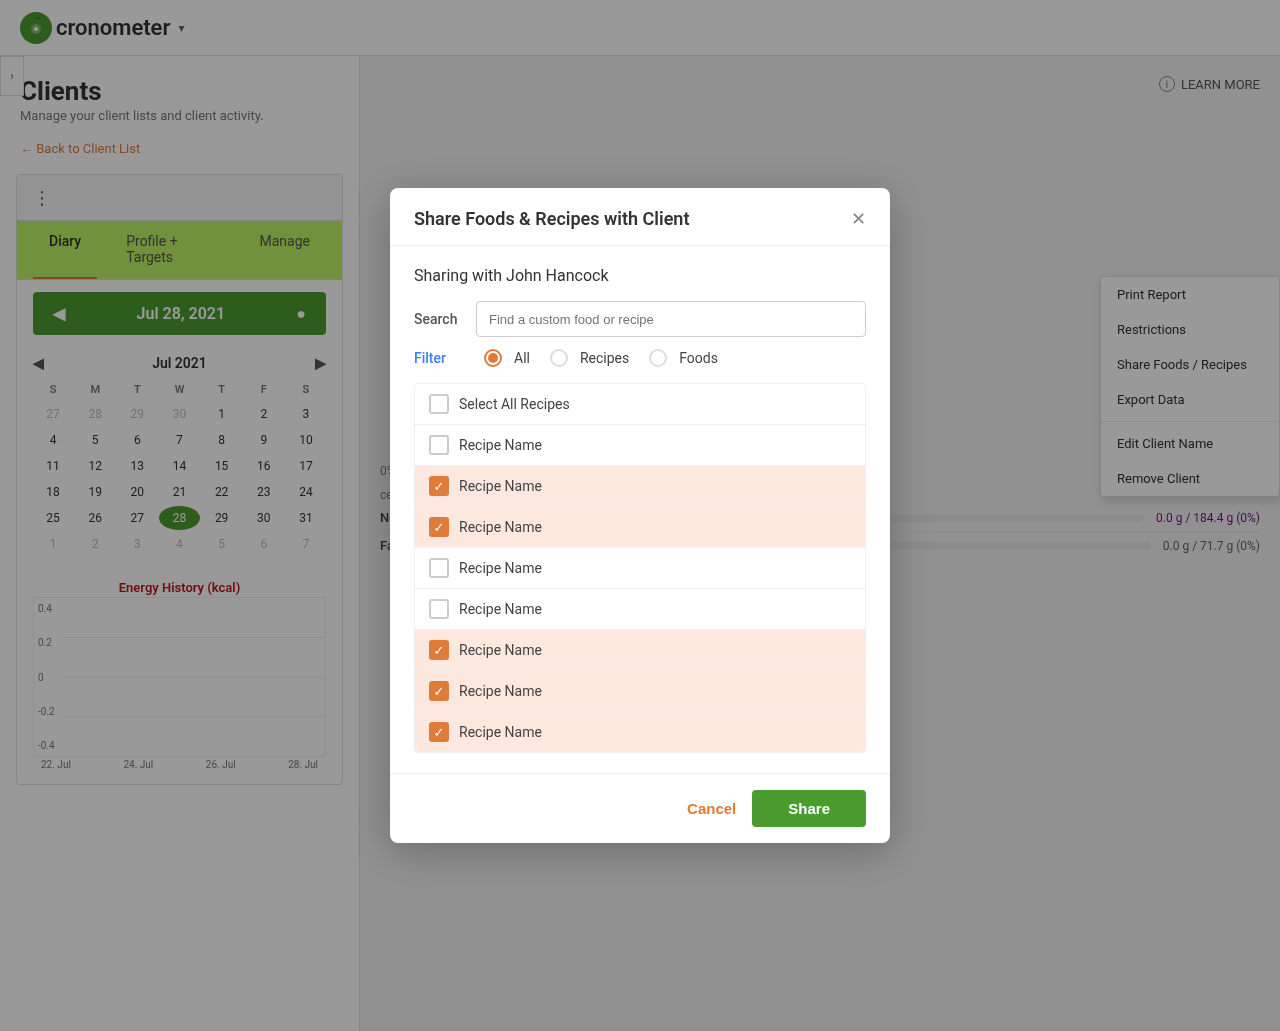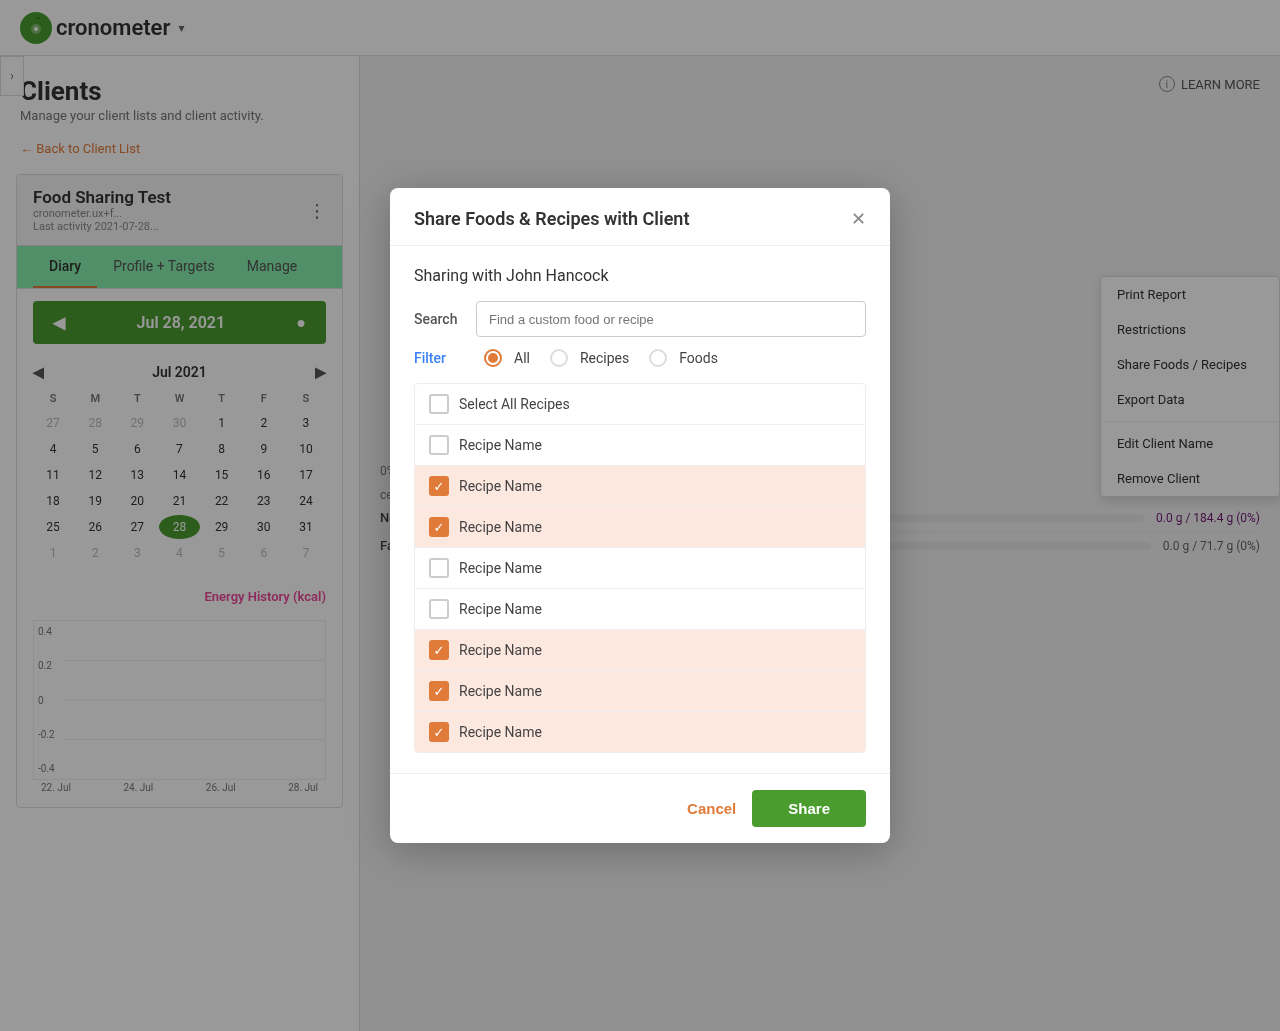--- a/index.html
+++ b/index.html
@@ -29,37 +29,37 @@
     .clients-subtitle { font-size: 13px; color: #777; margin-top: 2px; }
 
     .back-link { padding: 8px 20px; font-size: 13px; color: #e07b39; cursor: pointer; }
 
     .food-sharing-card { margin: 10px 16px; border: 1px solid #ddd; border-radius: 4px; overflow: hidden; }
     .food-sharing-card-header { background: #f5f5f5; padding: 12px 16px; display: flex; align-items: center; justify-content: space-between; border-bottom: 1px solid #ddd; }
     .food-sharing-title { font-size: 17px; font-weight: 600; color: #333; }
     .food-sharing-meta { font-size: 11px; color: #888; }
     .three-dots { color: #555; font-size: 18px; cursor: pointer; }
 
-    .diary-tabs { display: flex; gap: 0; padding: 0 16px; border-bottom: 1px solid #ddd; background: #86efac; }
+    .diary-tabs { display: flex; gap: 13px; padding: 0 16px; border-bottom: 1px solid #ddd; background: #bef264; }
     .diary-tab { padding: 12px 16px; font-size: 14px; color: #555; cursor: pointer; border-bottom: 2px solid transparent; }
     .diary-tab.active { color: #333; border-bottom-color: #e07b39; font-weight: 500; }
 
     .date-header { background: #4a9c2f; color: white; padding: 12px 20px; font-size: 16px; font-weight: 600; display: flex; align-items: center; justify-content: space-between; margin: 12px 16px; border-radius: 4px; }
 
     .calendar { padding: 0 16px 12px; }
     .calendar-header { display: flex; align-items: center; justify-content: space-between; padding: 8px 0; font-size: 14px; font-weight: 600; color: #333; }
     .cal-nav { cursor: pointer; color: #555; font-size: 14px; }
     .cal-grid { display: grid; grid-template-columns: repeat(7, 1fr); gap: 2px; }
     .cal-day-header { text-align: center; font-size: 11px; color: #777; padding: 4px 0; font-weight: 600; }
     .cal-day { text-align: center; font-size: 12px; color: #333; padding: 5px 2px; cursor: pointer; border-radius: 50%; }
     .cal-day.other-month { color: #bbb; }
     .cal-day.today { background: #4a9c2f; color: white; border-radius: 50%; }
 
     .energy-history { padding: 12px 16px; }
-    .energy-title { font-size: 13px; font-weight: 600; color: #ec4899; text-align: right; margin-bottom: 16px; }
+    .energy-title { font-size: 13px; font-weight: 600; color: #b91c1c; text-align: center; margin-bottom: 2px; }
     .chart-area { height: 160px; position: relative; background: white; border: 1px solid #eee; }
     .chart-labels { position: absolute; left: 0; top: 0; bottom: 0; display: flex; flex-direction: column; justify-content: space-between; padding: 5px 4px; font-size: 10px; color: #777; }
     .chart-x-labels { display: flex; justify-content: space-between; padding: 2px 8px; font-size: 10px; color: #777; }
 
     .legend-items { display: flex; flex-direction: column; gap: 4px; padding: 8px 16px; }
     .legend-item { display: flex; align-items: center; gap: 6px; font-size: 12px; color: #444; }
     .legend-input { width: 120px; height: 24px; background: #f5f5f5; border: 1px solid #ccc; display: flex; align-items: center; padding: 0 8px; font-size: 12px; color: #444; }
 
     
     .right-panel { flex: 1; background: #f2f2f2; overflow-y: auto; padding: 20px; position: relative; }
@@ -138,27 +138,20 @@
     <div class="left-panel">
       <div class="clients-header">
         <div class="clients-title">Clients</div>
         <div class="clients-subtitle">Manage your client lists and client activity.</div>
       </div>
 
       <div class="back-link">← Back to Client List</div>
 
       <div class="food-sharing-card">
         <div class="food-sharing-card-header">
-          <div>
-            <div class="food-sharing-title">Food Sharing Test</div>
-            <div class="food-sharing-meta">
-              <span>cronometer.ux+f...</span><br>
-              <span>Last activity 2021-07-28...</span>
-            </div>
-          </div>
           <div class="three-dots">⋮</div>
         </div>
 
         <div class="diary-tabs">
           <div class="diary-tab active">Diary</div>
           <div class="diary-tab">Profile + Targets</div>
           <div class="diary-tab">Manage</div>
         </div>
 
         <div class="date-header">

